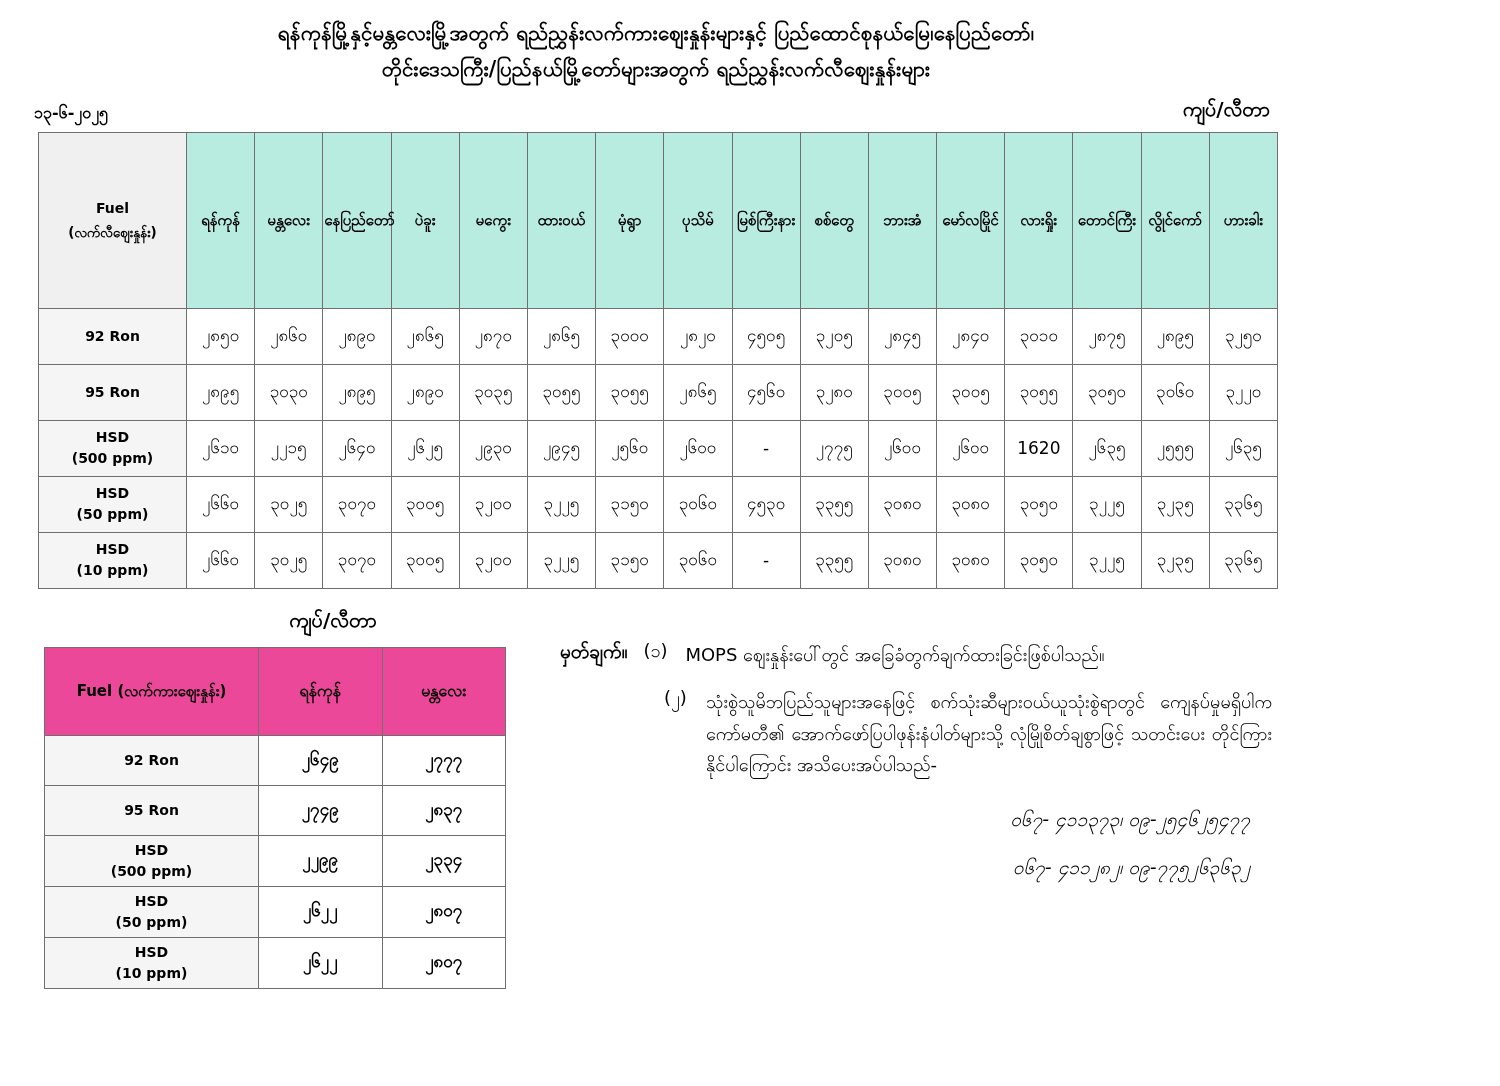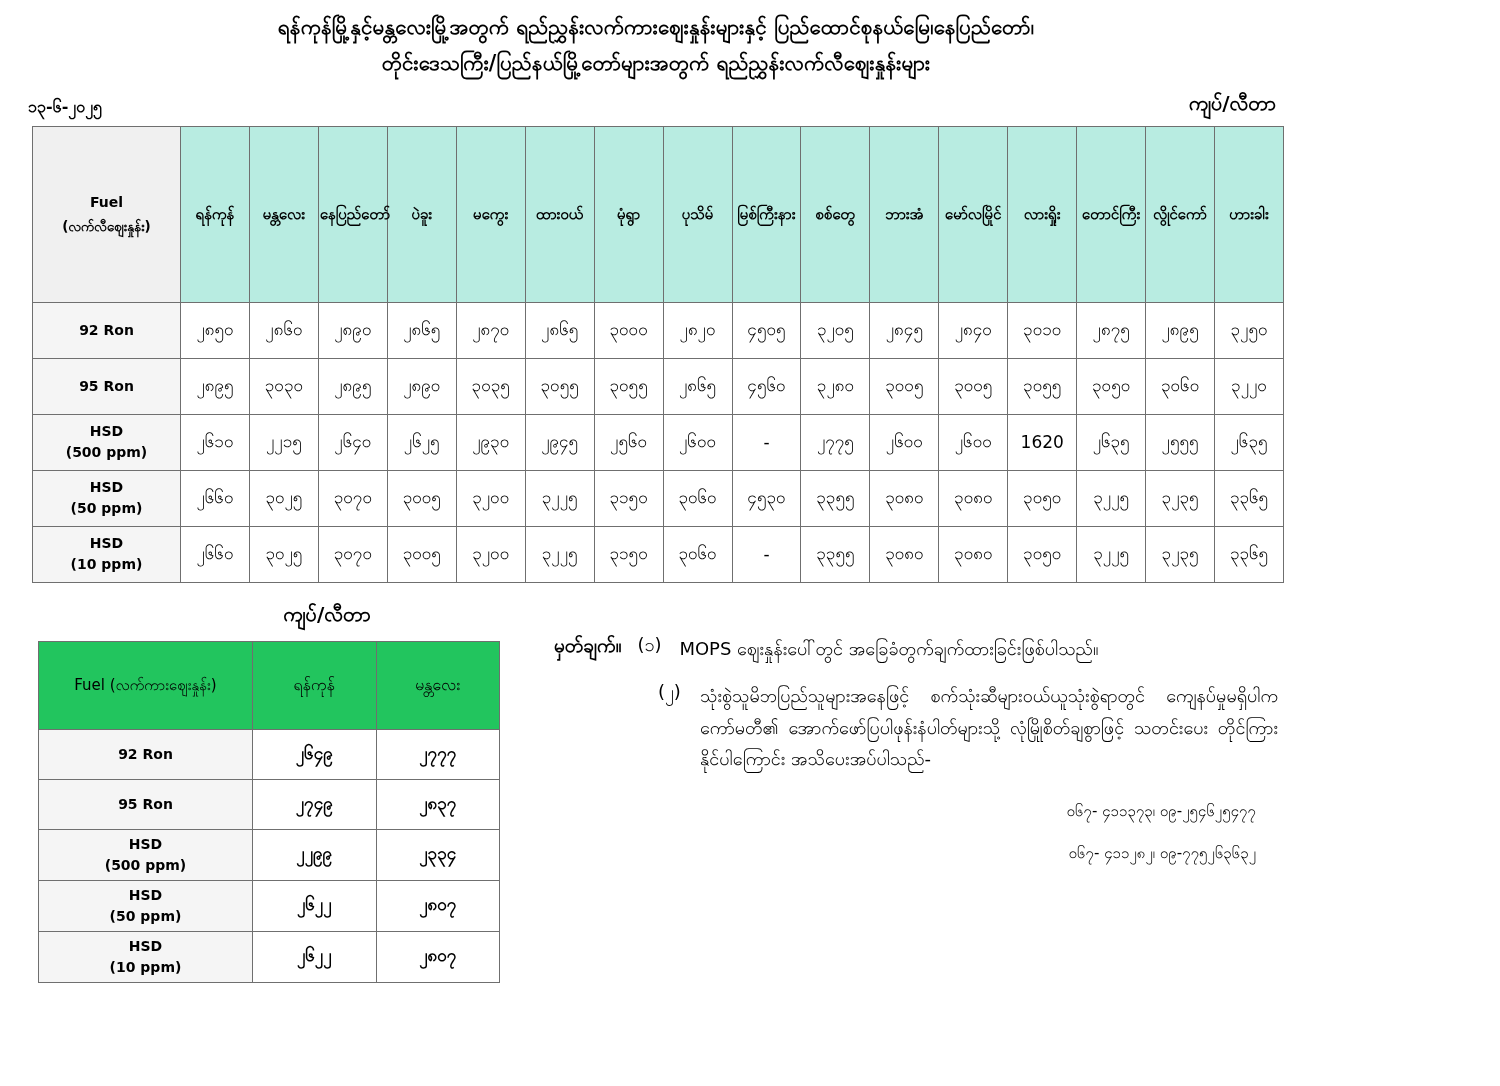--- a/index.html
+++ b/index.html
@@ -6,21 +6,21 @@
   html, body { margin: 0; padding: 0; }
   body {
     width: 1500px;
     height: 1086px;
     background: #ffffff;
     font-family: "DejaVu Sans", "Liberation Sans", sans-serif;
     color: #000000;
     position: relative;
     overflow: hidden;
   }
-  .page { position: relative; width: 1312px; height: 1086px; padding: 0; }
+  .page { position: relative; width: 1312px; height: 1086px; padding: 6px; }
 
   
   .title-block {
     text-align: center;
     padding: 10px 60px 0 60px;
   }
   .title-line {
     font-size: 20.5px;
     font-weight: bold;
     line-height: 1.75;
@@ -100,24 +100,24 @@
     table-layout: fixed;
     margin-left: 6px;
   }
   table.small th, table.small td {
     border: 1px solid #6f6f6f;
     text-align: center;
     vertical-align: middle;
     font-weight: bold;
   }
   table.small thead th {
-    background: #22c55e;
+    background: #ec4899;
     height: 88px;
     font-size: 16px;
-    font-weight: normal;
+    font-weight: bold;
     line-height: 1.6;
   }
   table.small thead th.small-fuel-head { width: 214px; font-size: 15px; }
   table.small tbody td.rowhead {
     background: #f5f5f5;
     font-size: 14px;
     font-weight: bold;
     line-height: 1.5;
     padding: 4px 2px;
   }
@@ -128,21 +128,21 @@
     flex: 1;
     padding-left: 52px;
     padding-top: 32px;
   }
   .note-row { display: flex; align-items: flex-start; margin-bottom: 16px; }
   .note-label { font-size: 19px; font-weight: bold; white-space: nowrap; padding-right: 16px; }
   .note-num { font-size: 18px; width: 42px; flex: none; }
   .note-text { font-size: 18px; line-height: 1.75; text-align: justify; }
   .note-row2 { display:flex; align-items: flex-start; margin-left: 104px; margin-bottom: 4px; }
   .phones { text-align: right; padding-right: 22px; margin-top: 26px; }
-  .phone-line { font-size: 15px; margin-bottom: 20px; }
+  .phone-line { font-size: 19px; margin-bottom: 20px; font-style: italic; }
   .footer-org {
     text-align: center;
     font-size: 19px;
     font-weight: bold;
     margin-top: 8px;
     padding-left: 180px;
   }
 </style>
 </head>
 <body>

